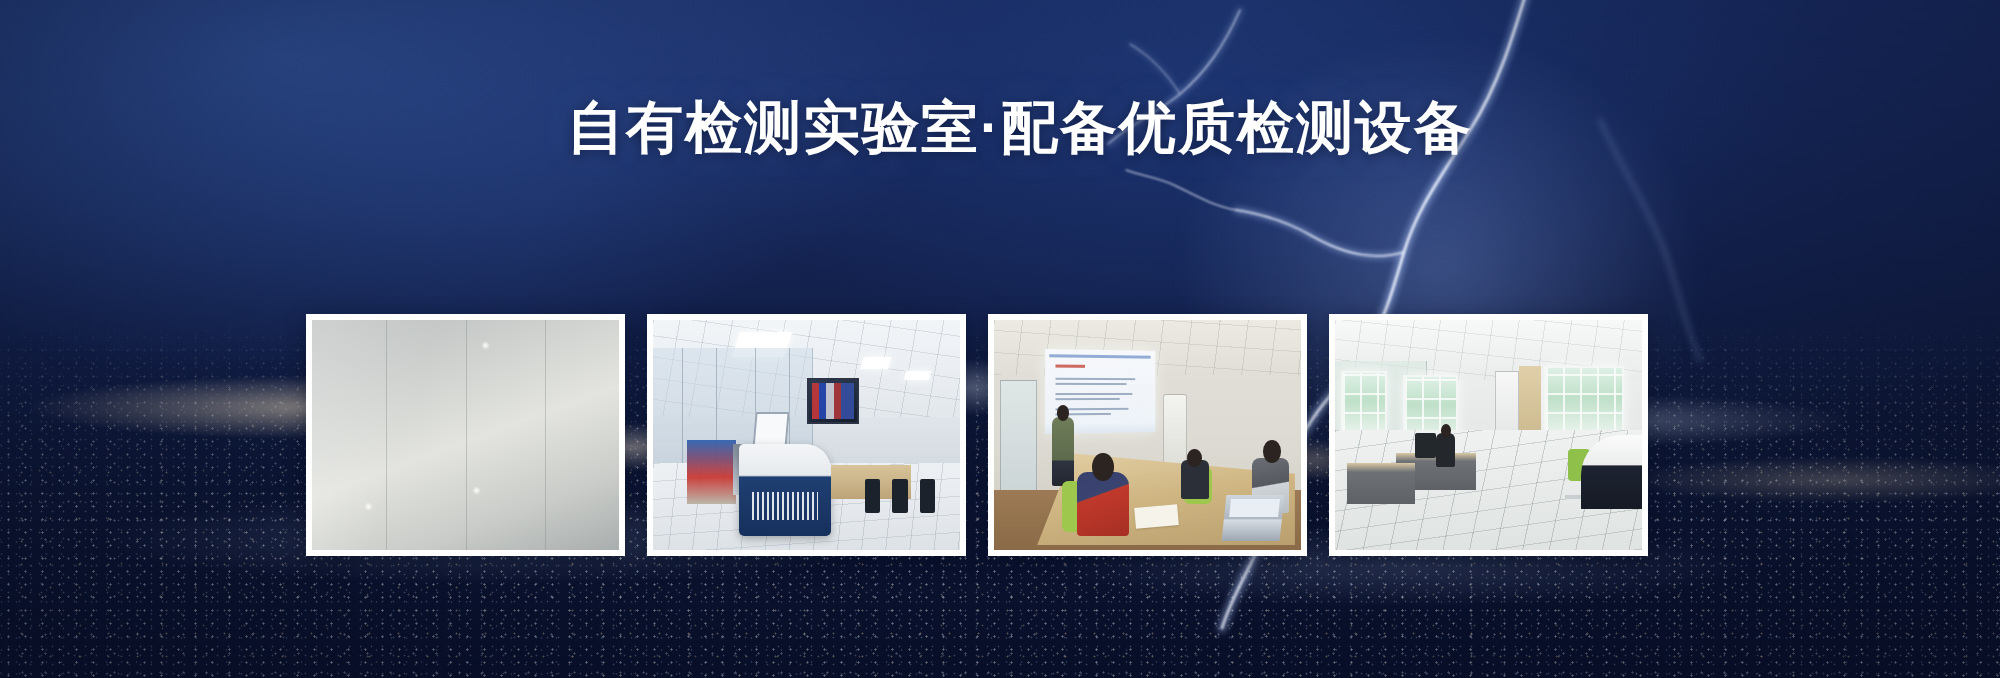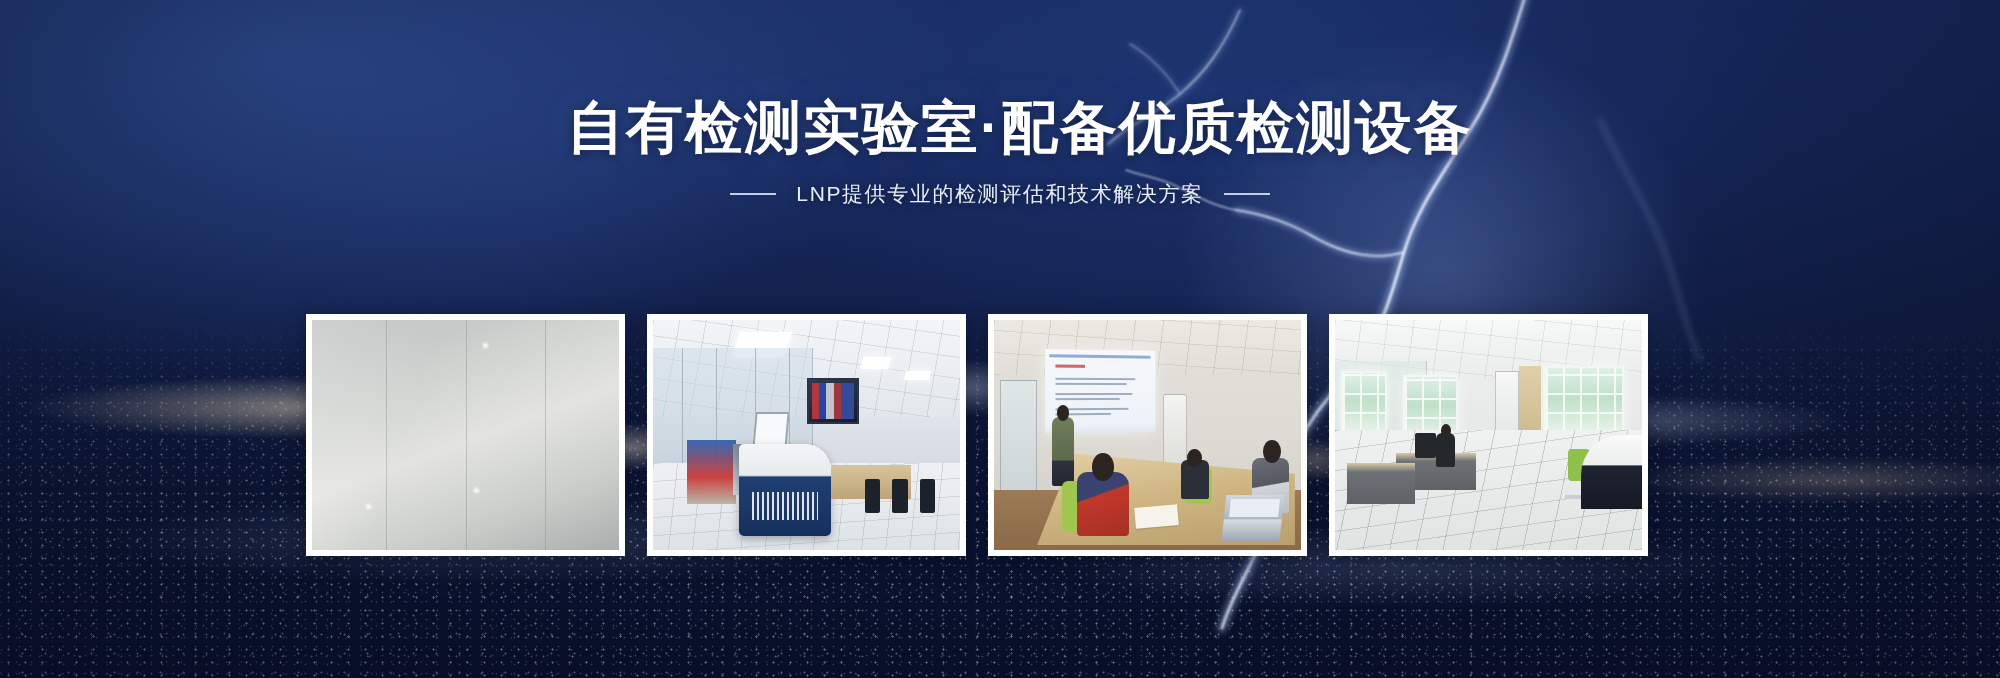--- a/index.html
+++ b/index.html
@@ -417,25 +417,20 @@
       <g filter="url(#blr)" opacity="0.22" stroke="#9fb6e8" fill="none" stroke-linecap="round">
         <path d="M1600 120 C1622 170, 1648 206, 1664 250 C1678 288, 1684 322, 1700 360" stroke-width="5"></path>
       </g>
     </svg>
   </div>
 
   <div class="vignette"></div>
 
   <div class="copy">
     <div class="headline">自有检测实验室·配备优质检测设备</div>
-    <div class="subwrap">
-      <span class="rule"></span>
-      <span class="subline">LNP提供专业的检测评估和技术解决方案</span>
-      <span class="rule"></span>
-    </div>
   </div>
 
   <div class="gallery">
 
     <div class="card">
       <div class="photo p1">
         <div class="seam" style="left:24%"></div>
         <div class="seam" style="left:50%"></div>
         <div class="seam" style="left:76%"></div>
         <div class="glint" style="left:55%;top:9%"></div>

